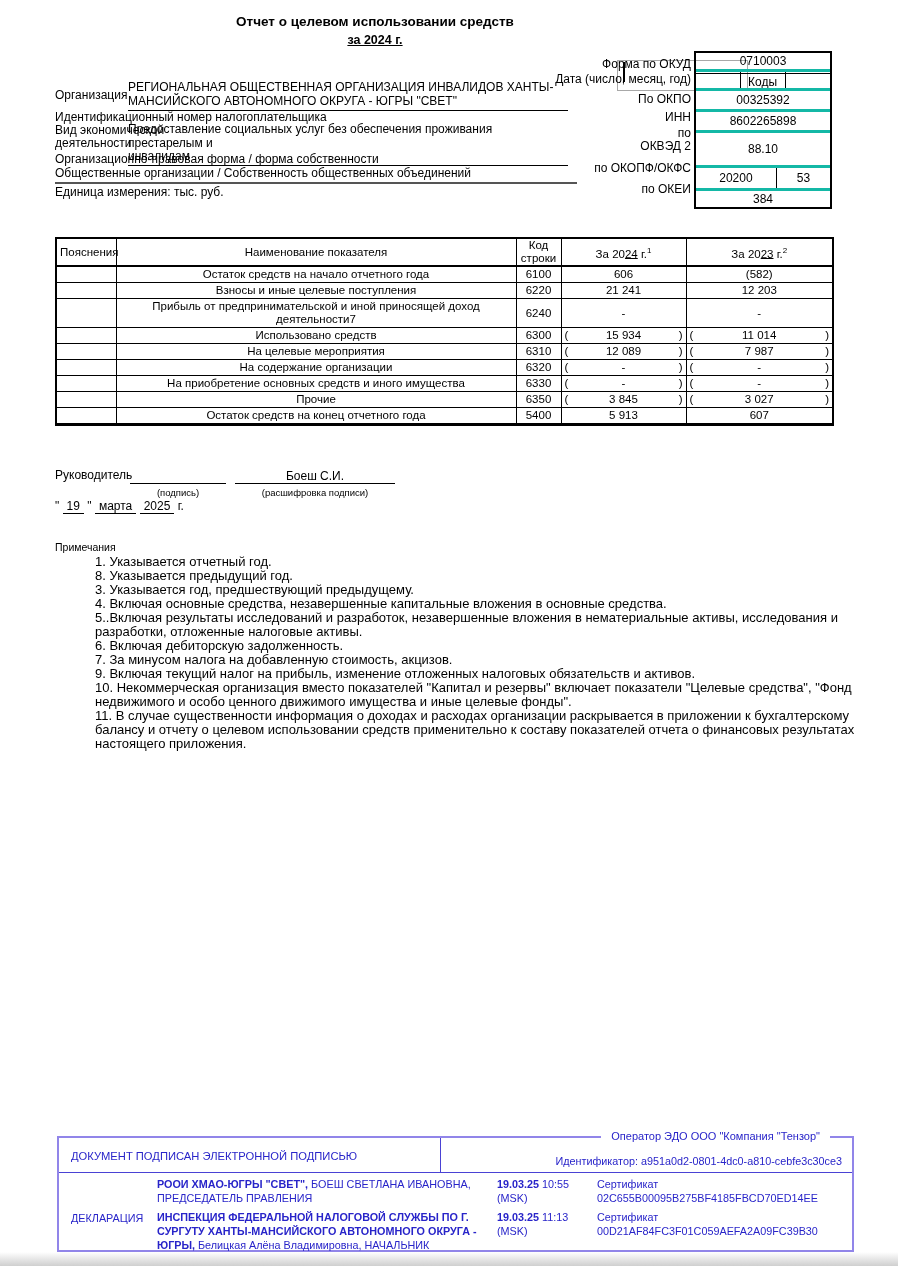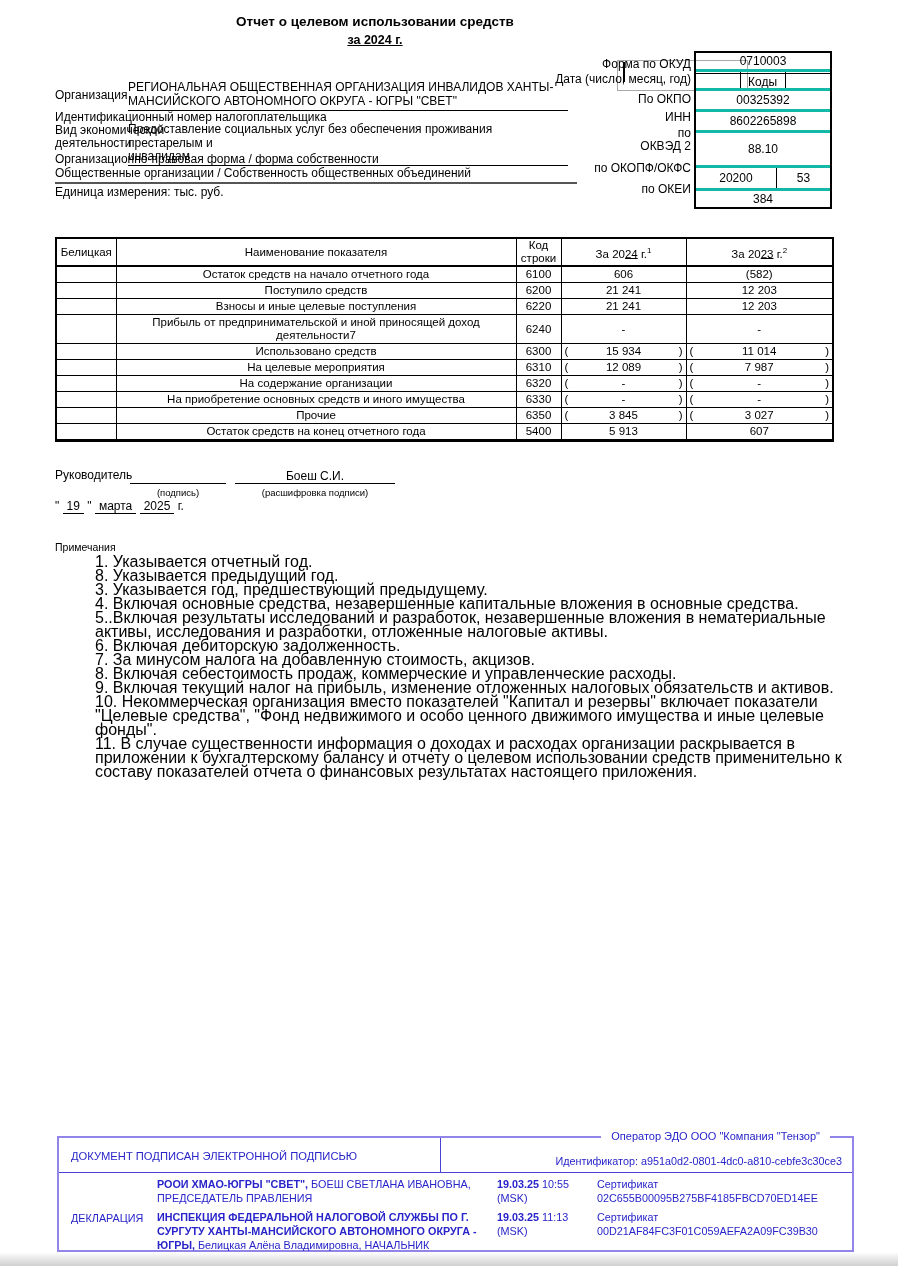--- a/index.html
+++ b/index.html
@@ -39,21 +39,21 @@
   tr.last td{border-bottom:3px solid #000;}
   .paren-wrap{display:flex;justify-content:space-between;align-items:center;}
   .usc{text-decoration:underline;}
   sup{font-size:8px;}
   
   .line{position:absolute;height:0;border-bottom:1px solid #000;}
   .cap{position:absolute;font-size:9.5px;text-align:center;}
   .date-u{border-bottom:1px solid #000;padding:0 4px;text-align:right;}
   
   .notes-head{left:55px;top:541px;font-size:10.5px;}
-  .notes-list{left:95px;top:555px;width:763px;font-size:16px;line-height:14px;}
+  .notes-list{left:95px;top:555px;width:763px;font-size:13px;line-height:14px;}
   .notes-list p{margin:0;}
   
   .stamp{left:57px;top:1136px;width:797px;height:116px;border:2px solid #9185e9;
          box-sizing:border-box;color:#2824c9;font-size:10.8px;}
   .stamp .legend{position:absolute;top:-8px;right:22px;background:#fff;padding:0 10px;
                  font-size:11px;white-space:nowrap;}
   .stamp .vdiv{position:absolute;left:381px;top:0;height:34px;width:0;border-left:1px solid #4a42d4;}
   .stamp .hdiv{position:absolute;left:0;right:0;top:34px;height:0;border-top:1px solid #4a42d4;}
   .stamp .signed{position:absolute;left:12px;top:12px;font-size:11.2px;}
   .stamp .ident{position:absolute;right:10px;top:17px;font-size:10.8px;}
@@ -120,41 +120,34 @@
 <table class="main">
   <colgroup>
       <col style="width:60px">
       <col style="width:400px">
       <col style="width:45px">
       <col style="width:125px">
       <col style="width:147px">
     </colgroup>
   <thead>
     <tr>
-      <th>Белицкая</th>
+      <th>Пояснения</th>
       <th>Наименование показателя</th>
       <th><span>Код</span><br><span>строки</span></th>
       <th><span>За 20</span><span class="usc">24</span><span> г.</span><sup>1</sup></th>
       <th><span>За 20</span><span class="usc">23</span><span> г.</span><sup>2</sup></th>
     </tr>
   </thead>
   <tbody>
     <tr>
       <td></td>
         <td class="nm">Остаток средств на начало отчетного года</td>
       <td>6100</td>
       <td>606</td>
       <td>(582)</td>
-    </tr>
-    <tr>
-      <td></td>
-        <td class="nm">Поступило средств</td>
-      <td>6200</td>
-      <td>21 241</td>
-      <td>12 203</td>
     </tr>
     <tr>
       <td></td>
         <td class="nm">Взносы и иные целевые поступления</td>
       <td>6220</td>
       <td>21 241</td>
       <td>12 203</td>
     </tr>
     <tr>
       <td></td>
@@ -285,21 +278,20 @@
 
 <div class="abs notes-head">Примечания</div>
 <div class="abs notes-list">
   <p>1. Указывается отчетный год.</p>
   <p>8. Указывается предыдущий год.</p>
   <p>3. Указывается год, предшествующий предыдущему.</p>
   <p>4. Включая основные средства, незавершенные капитальные вложения в основные средства.</p>
   <p>5..Включая результаты исследований и разработок, незавершенные вложения в нематериальные активы, исследования и разработки, отложенные налоговые активы.</p>
   <p>6. Включая дебиторскую задолженность.</p>
   <p>7. За минусом налога на добавленную стоимость, акцизов.</p>
-  <p>8. Включая себестоимость продаж, коммерческие и управленческие расходы.</p>
   <p>9. Включая текущий налог на прибыль, изменение отложенных налоговых обязательств и активов.</p>
   <p>10. Некоммерческая организация вместо показателей "Капитал и резервы" включает показатели "Целевые средства", "Фонд недвижимого и особо ценного движимого имущества и иные целевые фонды".</p>
   <p>11. В случае существенности информация о доходах и расходах организации раскрывается в приложении к бухгалтерскому балансу и отчету о целевом использовании средств применительно к составу показателей отчета о финансовых результатах настоящего приложения.</p>
 </div>
 
 <div class="abs stamp">
   <div class="legend">Оператор ЭДО ООО "Компания "Тензор"</div>
   <div class="vdiv"></div>
   <div class="hdiv"></div>
   <div class="signed">ДОКУМЕНТ ПОДПИСАН ЭЛЕКТРОННОЙ ПОДПИСЬЮ</div>

